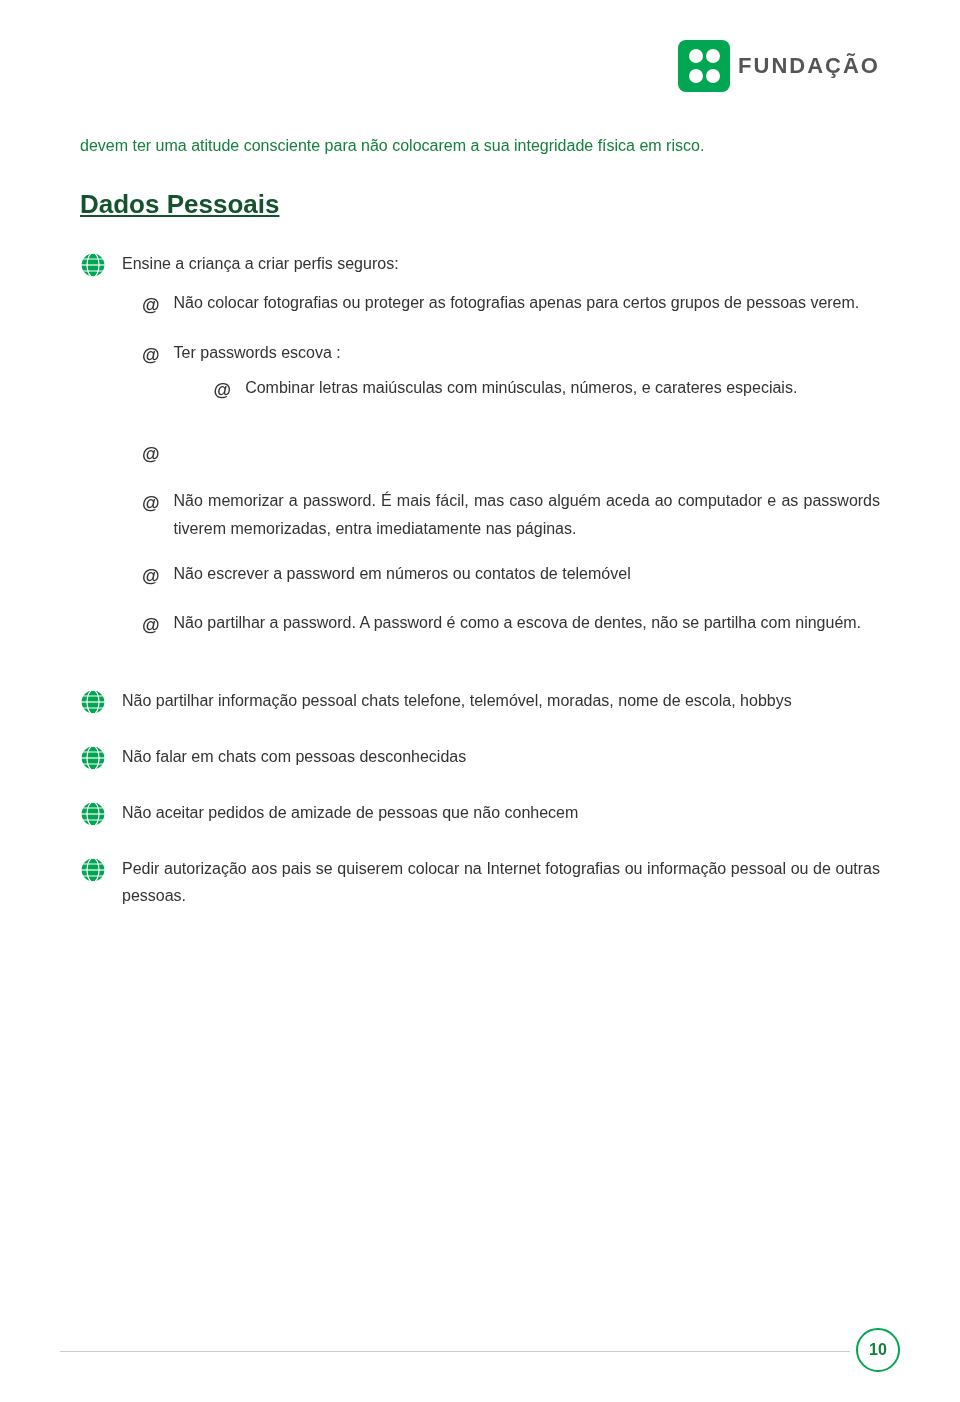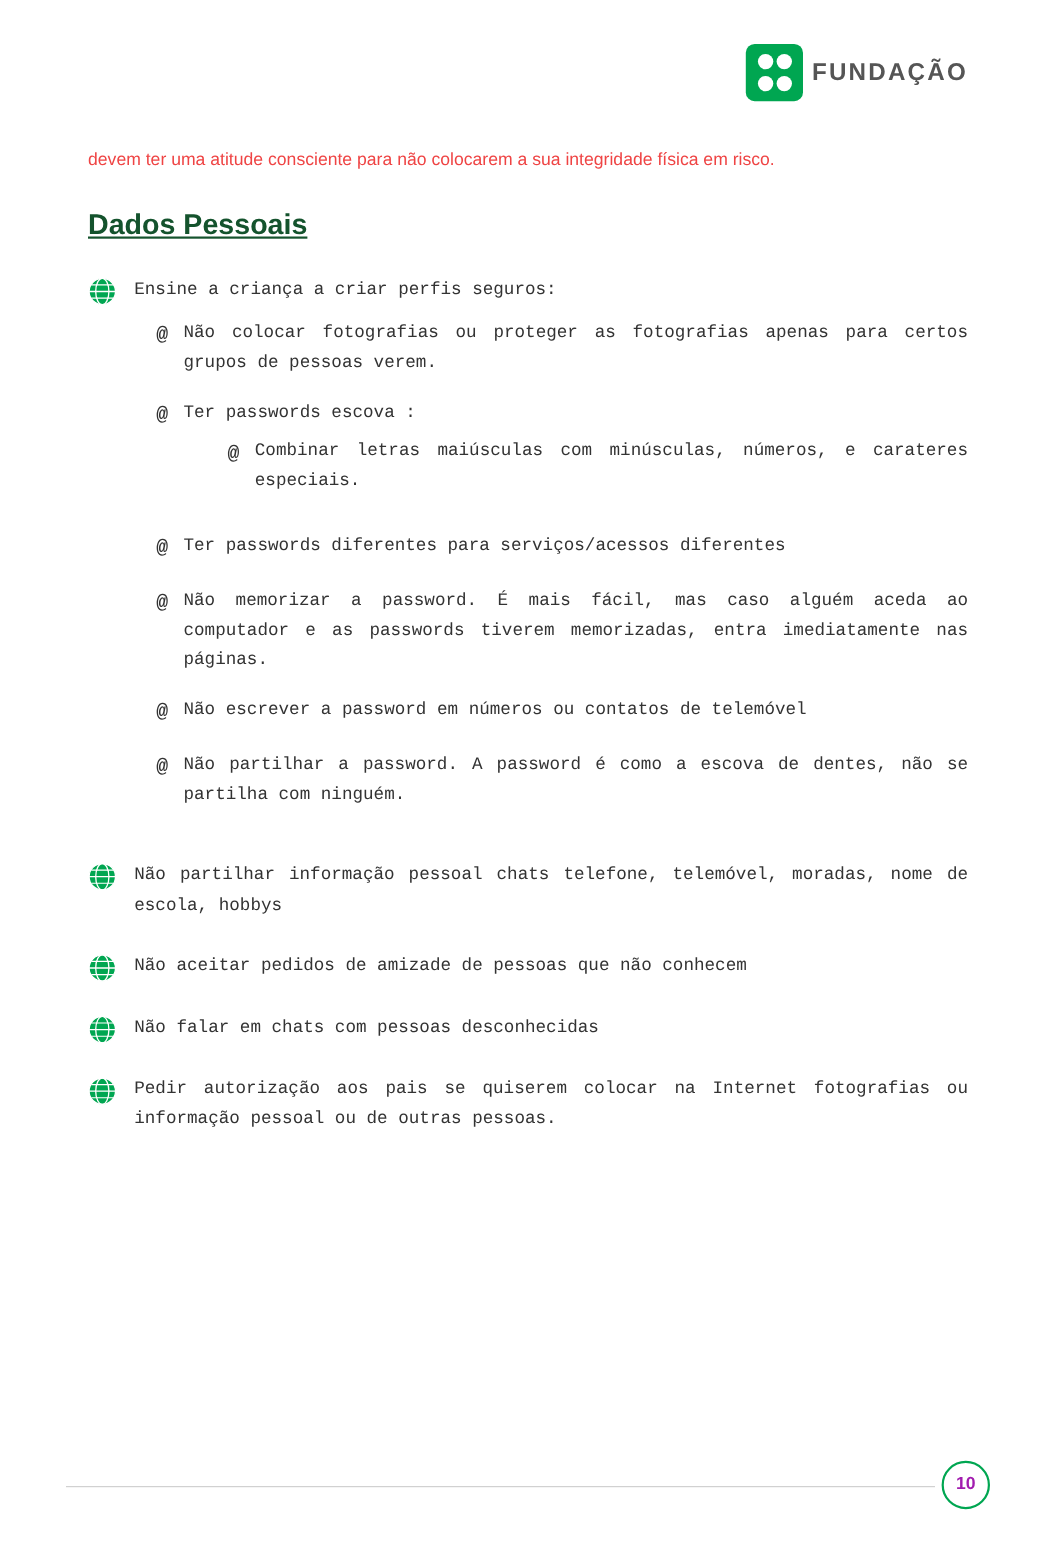--- a/index.html
+++ b/index.html
@@ -62,21 +62,21 @@
       font-size: 22px;
       font-weight: bold;
       color: #555;
       letter-spacing: 2px;
       text-transform: uppercase;
     }
 
     
     .intro-text {
       font-size: 16px;
-      color: #ef4444;
+      color: #15803d;
       line-height: 1.7;
       margin-bottom: 30px;
       text-align: justify;
     }
 
     .section-title {
       font-size: 26px;
       font-weight: bold;
       color: #14532d;
       text-decoration: underline;
@@ -88,21 +88,20 @@
       list-style: none;
       padding: 0;
       margin: 0;
     }
 
     .main-list-item {
       display: flex;
       align-items: flex-start;
       gap: 16px;
       margin-bottom: 28px;
-      font-family: Liberation Mono, monospace;
     }
 
     .globe-bullet {
       flex-shrink: 0;
       width: 26px;
       height: 26px;
       margin-top: 2px;
     }
 
     .globe-svg {
@@ -174,21 +173,21 @@
     .page-number {
       width: 44px;
       height: 44px;
       border-radius: 50%;
       border: 2px solid #00a651;
       display: flex;
       align-items: center;
       justify-content: center;
       font-size: 16px;
       font-weight: bold;
-      color: #a21caf;
+      color: #15803d;
     }
 
     
     .bottom-line {
       position: absolute;
       bottom: 50px;
       left: 60px;
       right: 110px;
       height: 1px;
       background: #ccc;
@@ -243,21 +242,20 @@
               <ul class="sub-sub-list">
                 <li class="sub-sub-list-item">
                   <span class="at-bullet">@</span>
                   <span class="sub-item-text">Combinar letras maiúsculas com minúsculas, números, e carateres especiais.</span>
                 </li>
               </ul>
             </div>
           </li>
           <li class="sub-list-item">
             <span class="at-bullet">@</span>
-            <span class="sub-item-text">Ter passwords diferentes para serviços/acessos diferentes</span>
           </li>
           <li class="sub-list-item">
             <span class="at-bullet">@</span>
             <span class="sub-item-text">Não memorizar a password. É mais fácil, mas caso alguém aceda ao computador e as passwords tiverem memorizadas, entra imediatamente nas páginas.</span>
           </li>
           <li class="sub-list-item">
             <span class="at-bullet">@</span>
             <span class="sub-item-text">Não escrever a password em números ou contatos de telemóvel</span>
           </li>
           <li class="sub-list-item">
@@ -286,35 +284,35 @@
       <div class="globe-bullet">
         <svg class="globe-svg" viewBox="0 0 26 26" xmlns="http://www.w3.org/2000/svg">
           <circle cx="13" cy="13" r="12" fill="#00a651"></circle>
           <ellipse cx="13" cy="13" rx="6" ry="12" fill="none" stroke="white" stroke-width="1.2"></ellipse>
           <line x1="1" y1="13" x2="25" y2="13" stroke="white" stroke-width="1.2"></line>
           <line x1="3" y1="7" x2="23" y2="7" stroke="white" stroke-width="1.0"></line>
           <line x1="3" y1="19" x2="23" y2="19" stroke="white" stroke-width="1.0"></line>
           <circle cx="13" cy="13" r="12" fill="none" stroke="white" stroke-width="1.2"></circle>
         </svg>
       </div>
+      <span class="item-text">Não falar em chats com pessoas desconhecidas</span>
+    </li>
+
+    <li class="main-list-item">
+      <div class="globe-bullet">
+        <svg class="globe-svg" viewBox="0 0 26 26" xmlns="http://www.w3.org/2000/svg">
+          <circle cx="13" cy="13" r="12" fill="#00a651"></circle>
+          <ellipse cx="13" cy="13" rx="6" ry="12" fill="none" stroke="white" stroke-width="1.2"></ellipse>
+          <line x1="1" y1="13" x2="25" y2="13" stroke="white" stroke-width="1.2"></line>
+          <line x1="3" y1="7" x2="23" y2="7" stroke="white" stroke-width="1.0"></line>
+          <line x1="3" y1="19" x2="23" y2="19" stroke="white" stroke-width="1.0"></line>
+          <circle cx="13" cy="13" r="12" fill="none" stroke="white" stroke-width="1.2"></circle>
+        </svg>
+      </div>
       <span class="item-text">Não aceitar pedidos de amizade de pessoas que não conhecem</span>
-    </li>
-
-    <li class="main-list-item">
-      <div class="globe-bullet">
-        <svg class="globe-svg" viewBox="0 0 26 26" xmlns="http://www.w3.org/2000/svg">
-          <circle cx="13" cy="13" r="12" fill="#00a651"></circle>
-          <ellipse cx="13" cy="13" rx="6" ry="12" fill="none" stroke="white" stroke-width="1.2"></ellipse>
-          <line x1="1" y1="13" x2="25" y2="13" stroke="white" stroke-width="1.2"></line>
-          <line x1="3" y1="7" x2="23" y2="7" stroke="white" stroke-width="1.0"></line>
-          <line x1="3" y1="19" x2="23" y2="19" stroke="white" stroke-width="1.0"></line>
-          <circle cx="13" cy="13" r="12" fill="none" stroke="white" stroke-width="1.2"></circle>
-        </svg>
-      </div>
-      <span class="item-text">Não falar em chats com pessoas desconhecidas</span>
     </li>
 
     <li class="main-list-item">
       <div class="globe-bullet">
         <svg class="globe-svg" viewBox="0 0 26 26" xmlns="http://www.w3.org/2000/svg">
           <circle cx="13" cy="13" r="12" fill="#00a651"></circle>
           <ellipse cx="13" cy="13" rx="6" ry="12" fill="none" stroke="white" stroke-width="1.2"></ellipse>
           <line x1="1" y1="13" x2="25" y2="13" stroke="white" stroke-width="1.2"></line>
           <line x1="3" y1="7" x2="23" y2="7" stroke="white" stroke-width="1.0"></line>
           <line x1="3" y1="19" x2="23" y2="19" stroke="white" stroke-width="1.0"></line>

